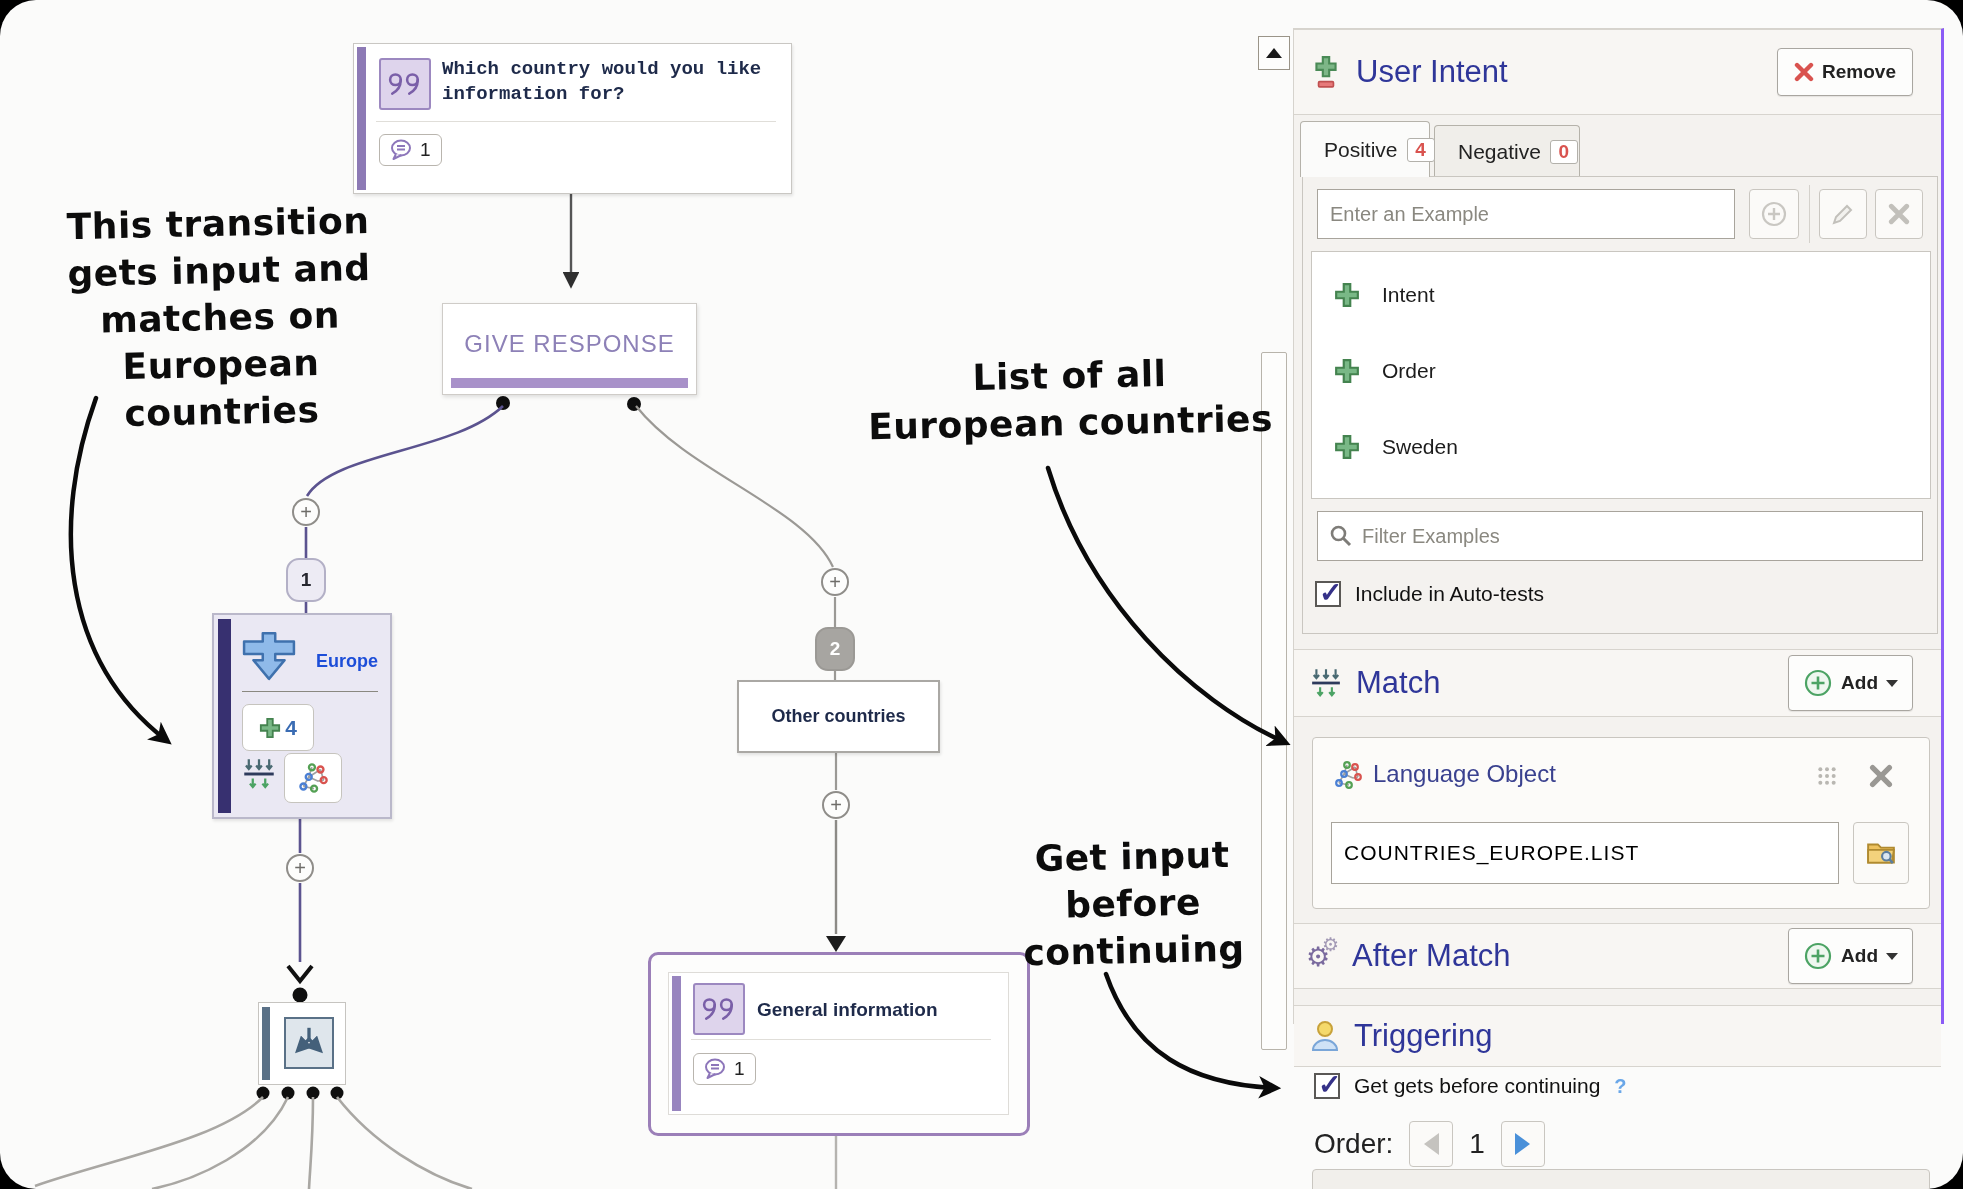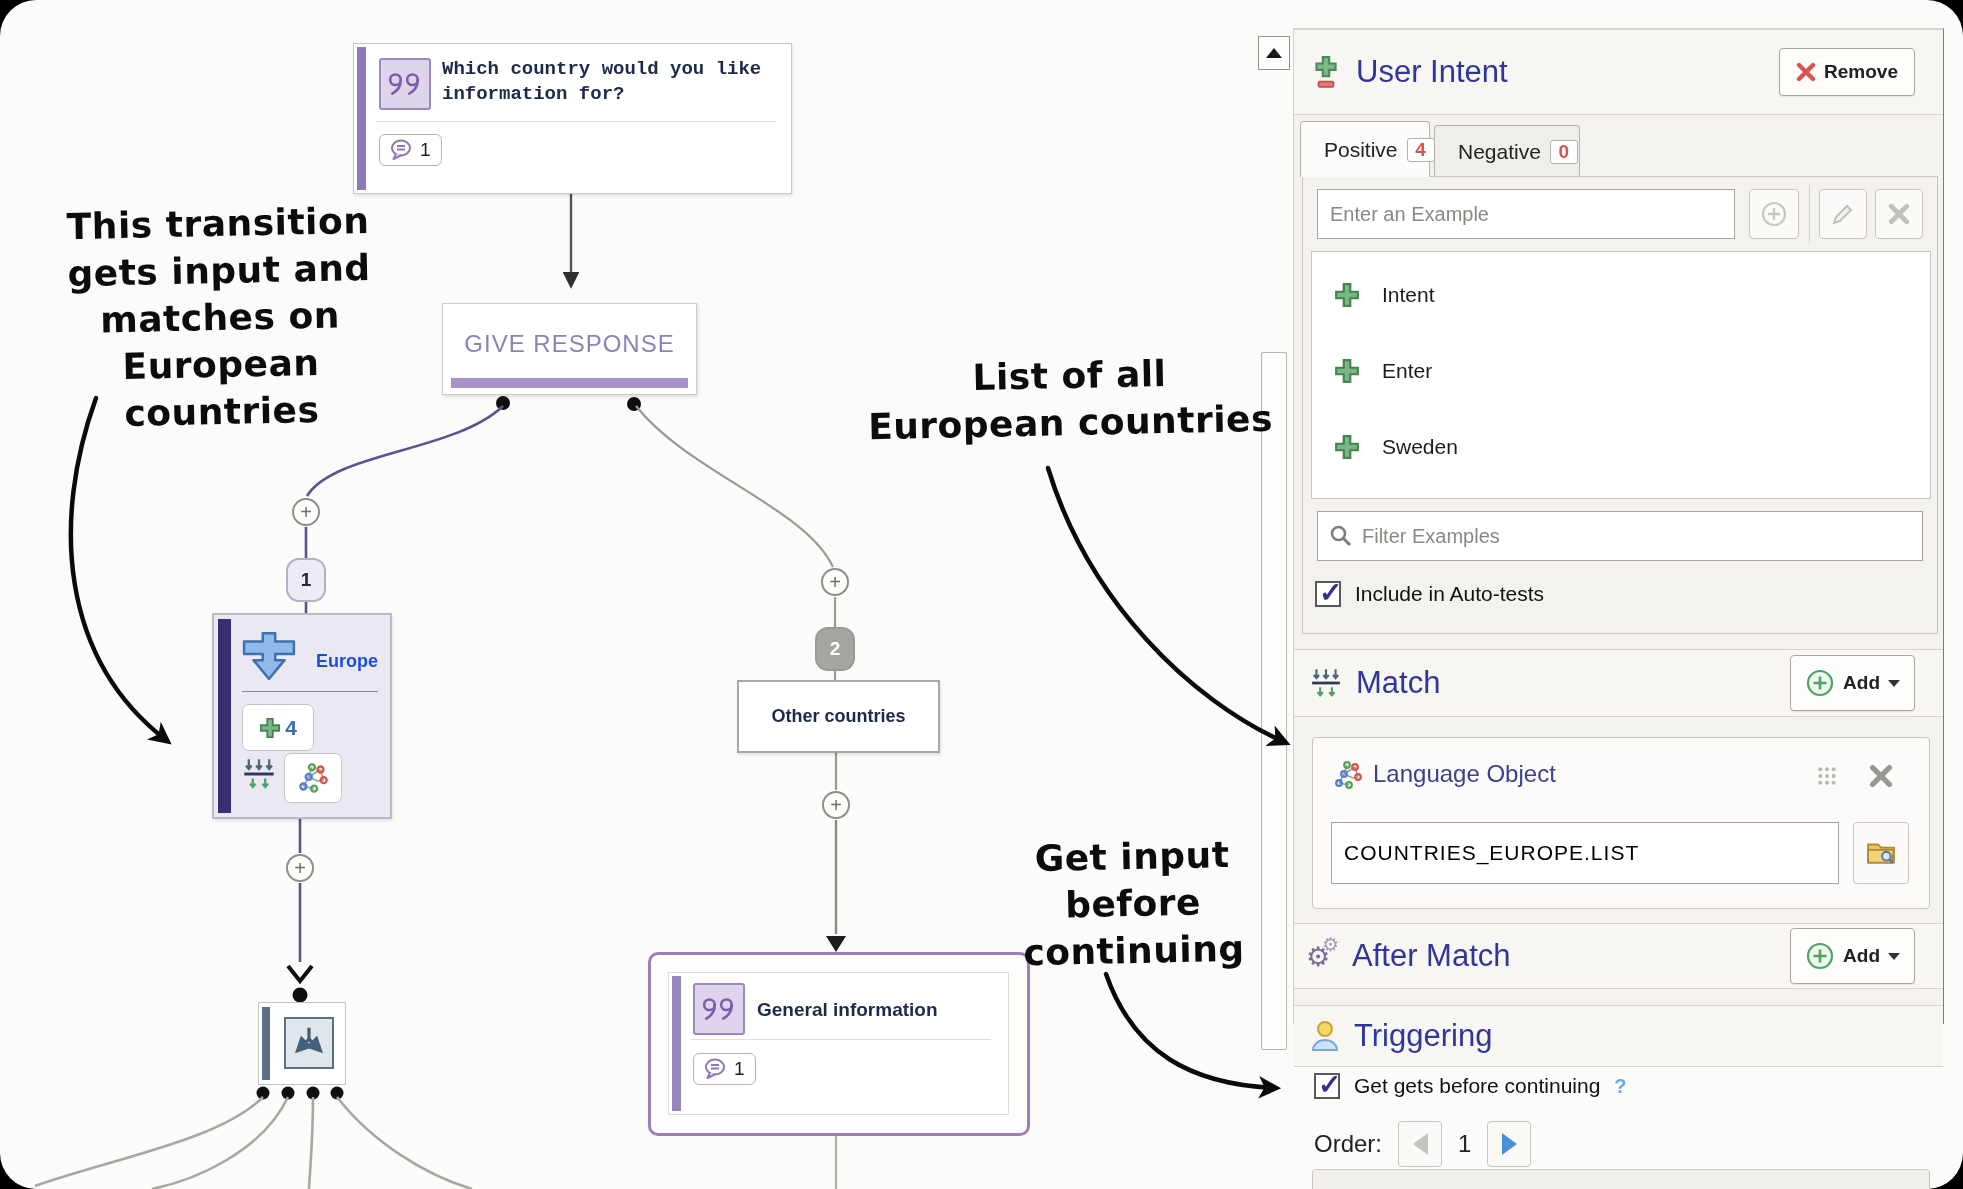--- a/index.html
+++ b/index.html
@@ -27,21 +27,21 @@
   .geninfo-outer{position:absolute;background:#fdfdfc;border:3px solid #9b7fb8;border-radius:10px;}
   .geninfo-inner{position:absolute;background:#fff;border:1px solid #dedcd8;}
   .junction{position:absolute;background:#fff;border:1.5px solid #c6c4c0;}
   .junc-icon{position:absolute;width:50px;height:52px;background:#dfe6ec;border:2px solid #5a7187;box-sizing:border-box;display:flex;align-items:center;justify-content:center;}
 
   
   .hand{position:absolute;font-family:"DejaVu Sans",sans-serif;font-weight:bold;color:#0c0c0c;text-align:center;transform:rotate(-1.2deg);}
   .hand div{font-size:36px;line-height:47px;letter-spacing:.5px;}
 
   
-  .panel{position:absolute;left:1293px;top:28px;width:651px;height:996px;background:#f4f2ef;border-left:1px solid #d6d3cd;border-right:1px solid #8b5cf6;border-top:1px solid #d6d3cd;box-sizing:border-box;}
+  .panel{position:absolute;left:1293px;top:28px;width:651px;height:996px;background:#f4f2ef;border-left:1px solid #d6d3cd;border-right:3px solid #8b5cf6;border-top:1px solid #d6d3cd;box-sizing:border-box;}
   .sechead{position:absolute;left:0;width:100%;background:#f8f6f3;border-top:1px solid #d7d4ce;border-bottom:1px solid #d7d4ce;box-sizing:border-box;display:flex;align-items:center;}
   .sechead .stitle{color:#2f3699;font-size:31px;font-weight:normal;}
   .btn{display:flex;align-items:center;gap:8px;background:#fdfdfc;border:1px solid #a9a6a0;border-radius:4px;box-shadow:0 1px 1px rgba(0,0,0,.08);cursor:pointer;}
   .btn .blbl{font-weight:bold;color:#222;font-size:19px;}
   .caret{width:0;height:0;border-left:6px solid transparent;border-right:6px solid transparent;border-top:7px solid #333;}
   .tab{position:absolute;display:flex;align-items:center;gap:9px;background:#f0eeea;border:1px solid #b5b2aa;border-bottom:none;border-radius:4px 4px 0 0;padding:0 14px;box-sizing:border-box;}
   .tab.active{background:#fbfbfa;z-index:2;}
   .tab .tlbl{font-size:21px;color:#222;}
   .cntbox{border:1px solid #b3b1ab;background:#fff;color:#d9534f;font-weight:bold;font-size:19px;border-radius:3px;padding:0px 6px;min-width:14px;text-align:center;}
   .exbox{position:absolute;background:#f4f2ef;border:1px solid #c9c6c0;box-sizing:border-box;}
@@ -52,21 +52,21 @@
   .exitem{display:flex;align-items:center;gap:22px;}
   .exitem span{font-size:21px;color:#1c1c1c;}
   .chkrow{display:flex;align-items:center;gap:14px;}
   .chk{width:26px;height:26px;background:#fff;border:2px solid #5a5855;box-sizing:border-box;position:relative;}
   .chk::after{content:"✓";position:absolute;left:2px;top:-7px;font-size:28px;font-weight:bold;color:#353188;}
   .chklbl{font-size:21px;color:#111;}
   .locard{position:absolute;background:#fcfbf9;border:1px solid #c9c6c0;border-radius:4px;box-sizing:border-box;}
   .lotitle{color:#3a418f;font-size:24px;}
   .mono-input{font-family:Liberation Sans, sans-serif;font-size:21px;color:#000000;letter-spacing:1px;}
   .help{color:#6aa7e8;font-weight:bold;font-size:20px;}
-  .orderlbl{font-size:24px;color:#222;}
+  .orderlbl{font-size:28px;color:#222;}
   .tri-l{width:0;height:0;border-top:11px solid transparent;border-bottom:11px solid transparent;border-right:15px solid #c5c3bf;}
   .tri-r{width:0;height:0;border-top:11px solid transparent;border-bottom:11px solid transparent;border-left:15px solid #4a90d9;}
   .scrollup{position:absolute;left:1258px;top:36px;width:32px;height:34px;background:#fdfdfc;border:1px solid #9a9488;box-sizing:border-box;display:flex;align-items:center;justify-content:center;}
   .scrollup i{width:0;height:0;border-left:8px solid transparent;border-right:8px solid transparent;border-bottom:10px solid #1a1a1a;}
   .scrolltrack{position:absolute;left:1261px;top:352px;width:26px;height:698px;background:#fdfdfc;border:1px solid #b8b4ab;box-sizing:border-box;border-radius:2px;}
   .gearwrap{position:relative;width:34px;height:34px;}
   .gearwrap .g1{position:absolute;left:-2px;top:2px;font-size:27px;color:#7a6a9e;}
   .gearwrap .g2{position:absolute;left:14px;top:-6px;font-size:19px;color:#a39ab5;}
 </style>
 </head>
@@ -294,21 +294,21 @@
         <div class="exitem">
           <svg width="26" height="26" viewBox="0 0 24 24">
               <path d="M9,2 h6 v7 h7 v6 h-7 v7 h-6 v-7 H2 v-6 h7 z" fill="#79b886" stroke="#44834f" stroke-width="2"></path>
             </svg>
           <span>Intent</span>
         </div>
         <div class="exitem">
           <svg width="26" height="26" viewBox="0 0 24 24">
               <path d="M9,2 h6 v7 h7 v6 h-7 v7 h-6 v-7 H2 v-6 h7 z" fill="#79b886" stroke="#44834f" stroke-width="2"></path>
             </svg>
-          <span>Enter</span>
+          <span>Order</span>
         </div>
         <div class="exitem">
           <svg width="26" height="26" viewBox="0 0 24 24">
               <path d="M9,2 h6 v7 h7 v6 h-7 v7 h-6 v-7 H2 v-6 h7 z" fill="#79b886" stroke="#44834f" stroke-width="2"></path>
             </svg>
           <span>Sweden</span>
         </div>
         <div class="exitem">
           <svg width="26" height="26" viewBox="0 0 24 24">
               <path d="M9,2 h6 v7 h7 v6 h-7 v7 h-6 v-7 H2 v-6 h7 z" fill="#79b886" stroke="#44834f" stroke-width="2"></path>

